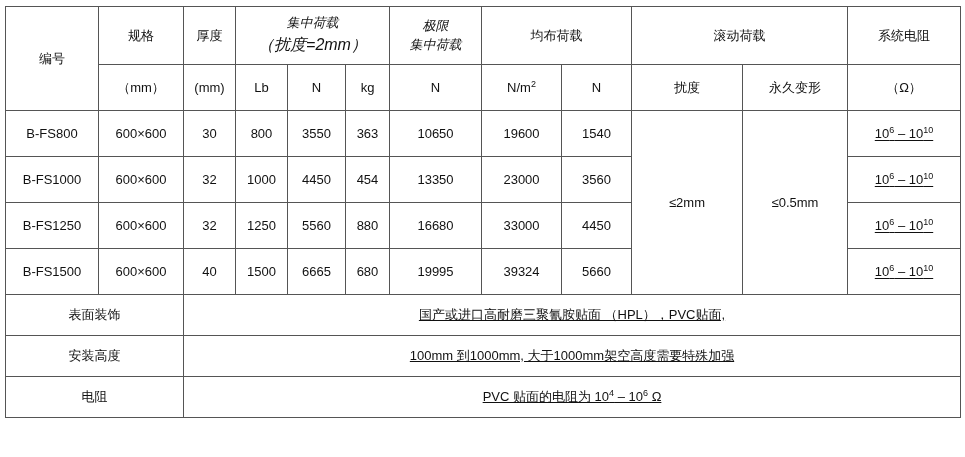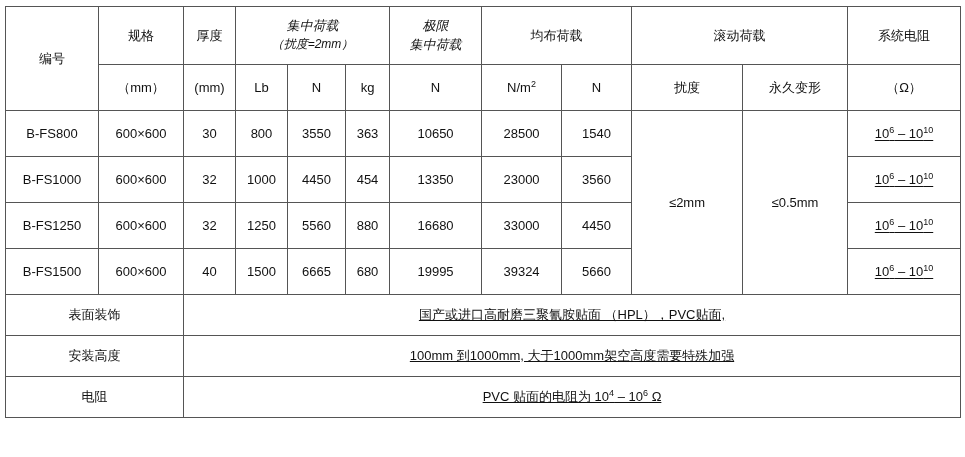--- a/index.html
+++ b/index.html
@@ -29,21 +29,21 @@
     color: #111;
   }
   .hdr-row1 td { height: 57px; }
   .hdr-row2 td { height: 45px; margin-left: 44px; }
   .data-row td { height: 45px; }
   .note-row td { height: 40px; }
   .left-cell {
     text-align: left;
     padding-left: 10px;
   }
-  .small { font-size: 12px; }
+  .small { font-size: 16px; }
   sup { font-size: 9px; vertical-align: super; }
   .stack-line { display: block; line-height: 1.45; font-style: italic; }
   .note-label { text-align: left; padding-left: 10px; font-size: 13px; }
   .note-body { text-align: left; padding-left: 12px; font-size: 13px; text-decoration: underline; }
   .nowrap { white-space: nowrap; text-decoration: underline; }
 </style>
 </head>
 <body>
 
 <table class="spec-table">
@@ -93,21 +93,21 @@
     </tr>
 
     <tr class="data-row">
       <td class="left-cell">B-FS800</td>
       <td>600×600</td>
       <td>30</td>
       <td>800</td>
       <td>3550</td>
       <td>363</td>
       <td>10650</td>
-      <td>28500</td>
+      <td>19600</td>
       <td>1540</td>
       <td rowspan="4">≤2mm</td>
       <td rowspan="4">≤0.5mm</td>
       <td class="left-cell small nowrap"><span>10</span><sup>6</sup><span> – 10</span><sup>10</sup></td>
     </tr>
 
     <tr class="data-row">
       <td class="left-cell">B-FS1000</td>
       <td>600×600</td>
       <td>32</td>

